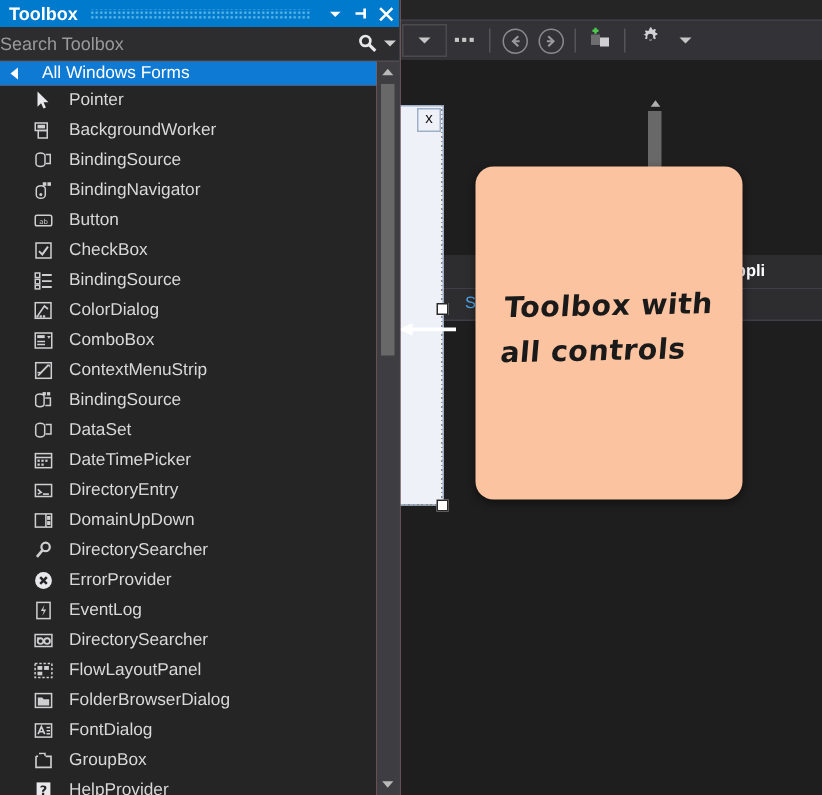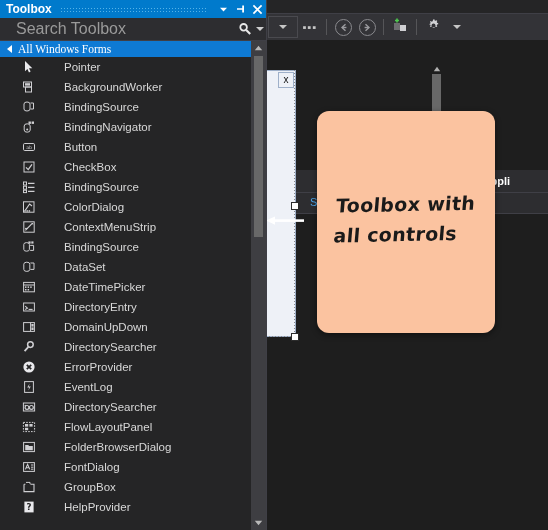--- a/index.html
+++ b/index.html
@@ -71,35 +71,35 @@
   .tw-title{position:absolute;left:0;top:0;width:266px;height:18px;background:#007acc;
     display:flex;align-items:center;}
   .tw-title .t{color:#ffffff;font-size:12px;font-weight:bold;margin-left:6px;}
   .tw-grip{flex:1;height:7px;margin:0 8px;
     background-image:radial-gradient(circle,#55b3e8 0.8px,transparent 0.9px);
     background-size:3px 3px;background-position:0 1px;}
   .tw-btn{width:17px;height:18px;display:flex;align-items:center;justify-content:center;color:#ffffff;}
 
   .tw-search{position:absolute;left:0;top:18px;width:266px;height:22px;background:#2d2d30;
     border-bottom:1px solid #3f3f46;display:flex;align-items:center;}
-  .tw-search .ph{margin-left:16px;color:#9a9a9a;font-size:16px;}
+  .tw-search .ph{margin-left:0;color:#9a9a9a;font-size:12px;}
   .tw-search .sp{flex:1;}
   .search-ico{width:18px;display:flex;align-items:center;justify-content:center;color:#e8e8e8;}
   .search-caret{width:12px;display:flex;align-items:center;justify-content:center;}
 
   .cat{position:absolute;left:0;top:41px;width:251px;height:16px;background:#0e7ad4;
     display:flex;align-items:center;}
   .cat .tri{width:0;height:0;border-top:4px solid transparent;border-bottom:4px solid transparent;
     border-right:5px solid #ffffff;margin-left:7px;}
-  .cat .lbl{color:#ffffff;font-size:11.5px;margin-left:6px;font-family:Liberation Serif, serif;}
+  .cat .lbl{color:#ffffff;font-size:11.5px;margin-left:16px;}
 
   .list{position:absolute;left:0;top:57px;width:251px;height:473px;overflow:hidden;background:#252526;}
   .row{height:20px;display:flex;align-items:center;}
   .row .ic{width:22px;margin-left:18px;display:flex;align-items:center;justify-content:center;}
-  .row .nm{color:#d8d8d8;font-size:11.5px;margin-left:24px;white-space:nowrap;}
+  .row .nm{color:#d8d8d8;font-size:11.5px;margin-left:6px;white-space:nowrap;}
 
   
   .tbsb{position:absolute;left:251px;top:41px;width:15px;height:489px;background:#3e3e42;}
   .tbsb .arw{position:absolute;left:0;width:15px;height:14px;display:flex;align-items:center;justify-content:center;}
   .tbsb .arw.up{top:0;}
   .tbsb .arw.dn{bottom:0;}
   .tbsb .thumb{position:absolute;left:3px;top:15px;width:9px;height:181px;background:#686868;}
 
   .ico svg{display:block;}
 </style>
@@ -319,20 +319,31 @@
               <rect x="2.2" y="10.2" width="1.5" height="1.5" fill="#cfcfd2"></rect>
               <rect x="4.4" y="10.2" width="1.5" height="1.5" fill="#cfcfd2"></rect>
               <rect x="6.6" y="10.2" width="1.5" height="1.5" fill="#cfcfd2"></rect>
             </svg>
           </span>
           <span class="nm">ColorDialog</span>
         </div>
         <div class="row">
           <span class="ic ico">
             <svg width="14" height="14" viewBox="0 0 14 14">
+              <rect x="1.5" y="2" width="11" height="10" stroke="#cfcfd2" fill="none" stroke-width="1"></rect>
+              <rect x="2.8" y="3.4" width="5" height="2" fill="#cfcfd2"></rect>
+              <path d="M2.8 7.6 H8 M2.8 9.6 H8" stroke="#cfcfd2" stroke-width="1"></path>
+              <path d="M9.4 4 L11.8 4 L10.6 5.8 Z" fill="#cfcfd2"></path>
+            </svg>
+          </span>
+          <span class="nm">ComboBox</span>
+        </div>
+        <div class="row">
+          <span class="ic ico">
+            <svg width="14" height="14" viewBox="0 0 14 14">
               <rect x="1.8" y="1.8" width="10.4" height="10.4" stroke="#cfcfd2" fill="none" stroke-width="1"></rect>
               <path d="M3.4 10.4 L10 3.6" stroke="#cfcfd2" stroke-width="1.2"></path>
               <path d="M9.2 3 L11.2 3 L11.2 5 Z" fill="#cfcfd2"></path>
               <path d="M3 8.4 H5.6" stroke="#cfcfd2" stroke-width="1"></path>
             </svg>
           </span>
           <span class="nm">ContextMenuStrip</span>
         </div>
         <div class="row">
           <span class="ic ico">

